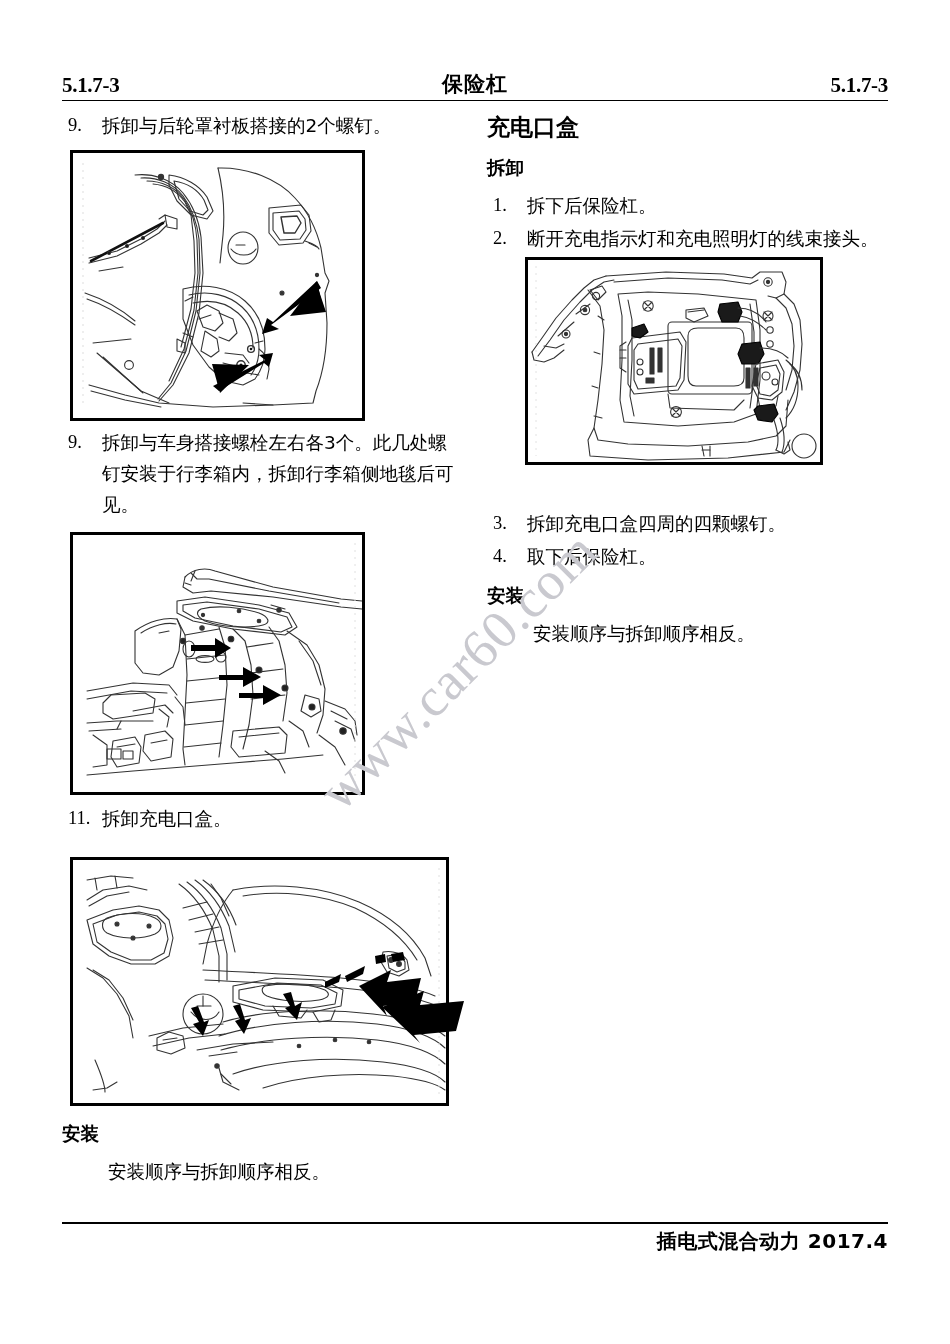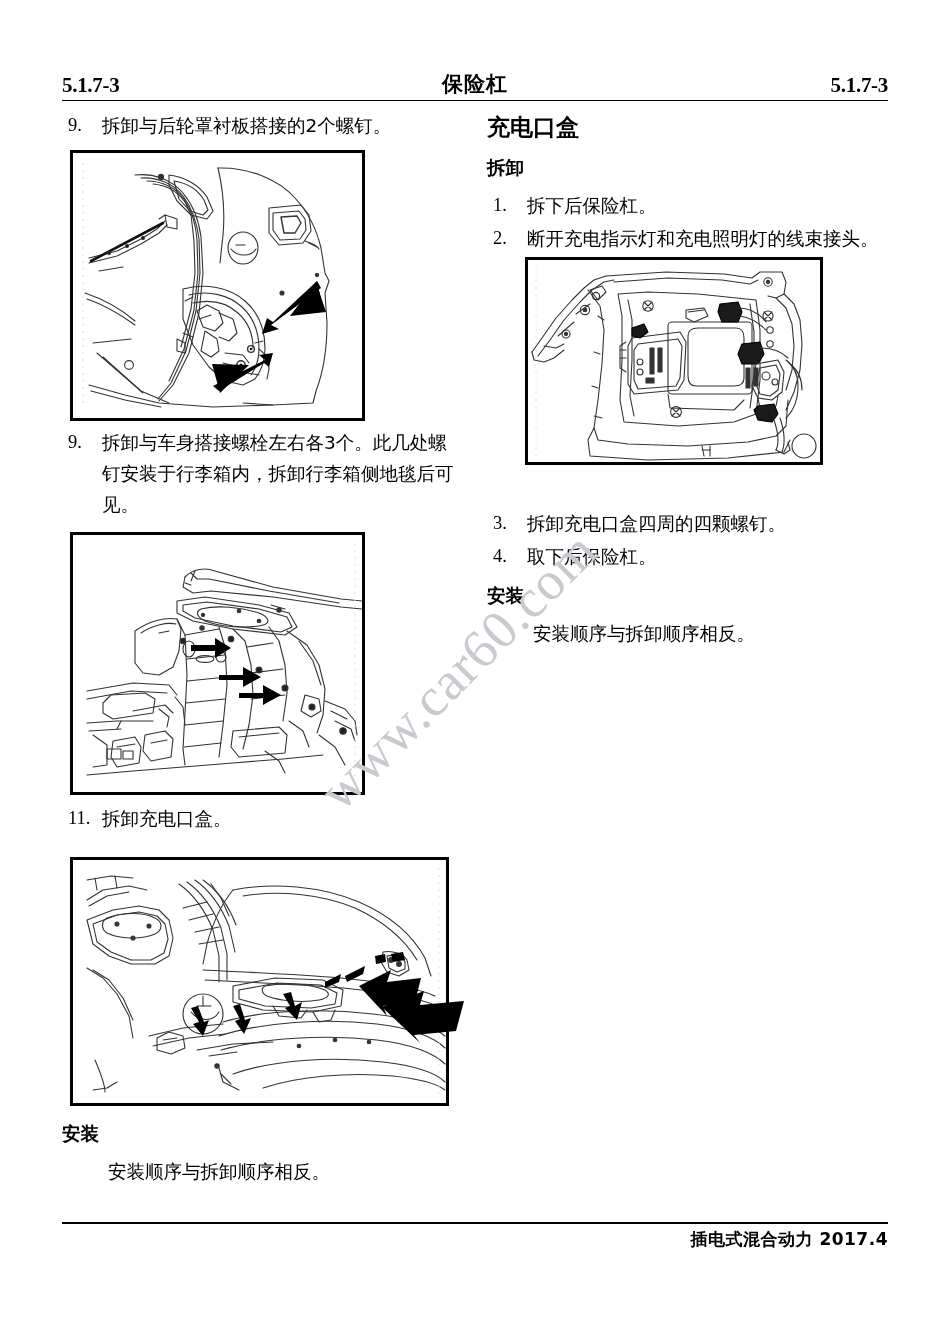--- a/index.html
+++ b/index.html
@@ -63,21 +63,21 @@
     width: 826px;
     height: 0;
     border-top: 2.2px solid #000;
   }
   .footer-text {
     position: absolute;
     right: 62px;
     top: 1228px;
     font-family: "DejaVu Sans", "Liberation Sans", sans-serif;
     font-weight: bold;
-    font-size: 17px;
+    font-size: 20px;
     letter-spacing: 0.5px;
   }
 
   
   .col-left {
     position: absolute;
     left: 62px;
     top: 110px;
     width: 400px;
   }

